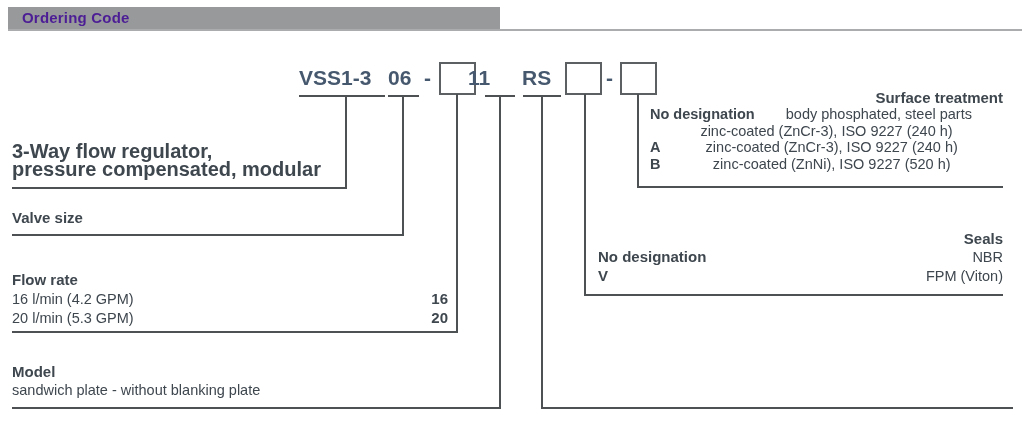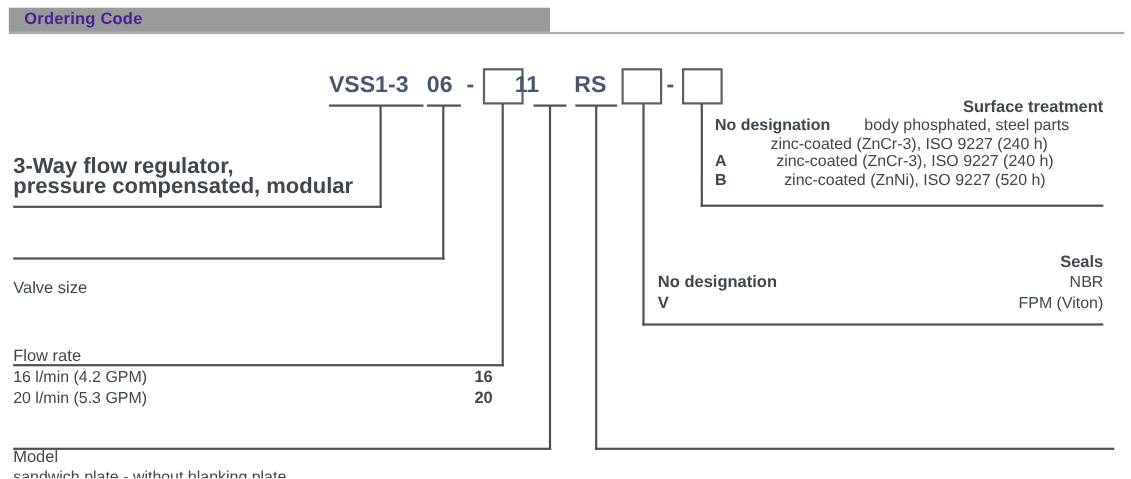--- a/index.html
+++ b/index.html
@@ -18,21 +18,21 @@
   .codebox{position:absolute;top:62px;width:37px;height:33px;border:2px solid #5c6063;background:#fff;box-sizing:border-box;}
 
   
   .hline,.vline,.uline{position:absolute;background:#4d5154;}
   .hline{height:2px;}
   .vline{width:2px;}
   .uline{height:2px;}
 
   
   .block{position:absolute;font-size:14.5px;}
-  .btitle{font-weight:normal;font-size:15px;margin-top:44px;}
+  .btitle{font-weight:bold;font-size:15px;}
   .b2line{font-weight:bold;font-size:20px;line-height:18px;}
   .lrow{display:flex;justify-content:space-between;line-height:18.5px;}
   .lrow .bcode{font-weight:bold;font-size:15px;}
   .rrow{display:flex;justify-content:space-between;line-height:16.4px;}
   .rrow .bcode{font-weight:bold;font-size:14.5px;}
   .rrow .desc{text-align:center;flex:1;}
   .right-title{text-align:right;font-weight:bold;font-size:15px;}
   .right-text{text-align:right;}
   .pre{white-space:pre;}
 </style>

